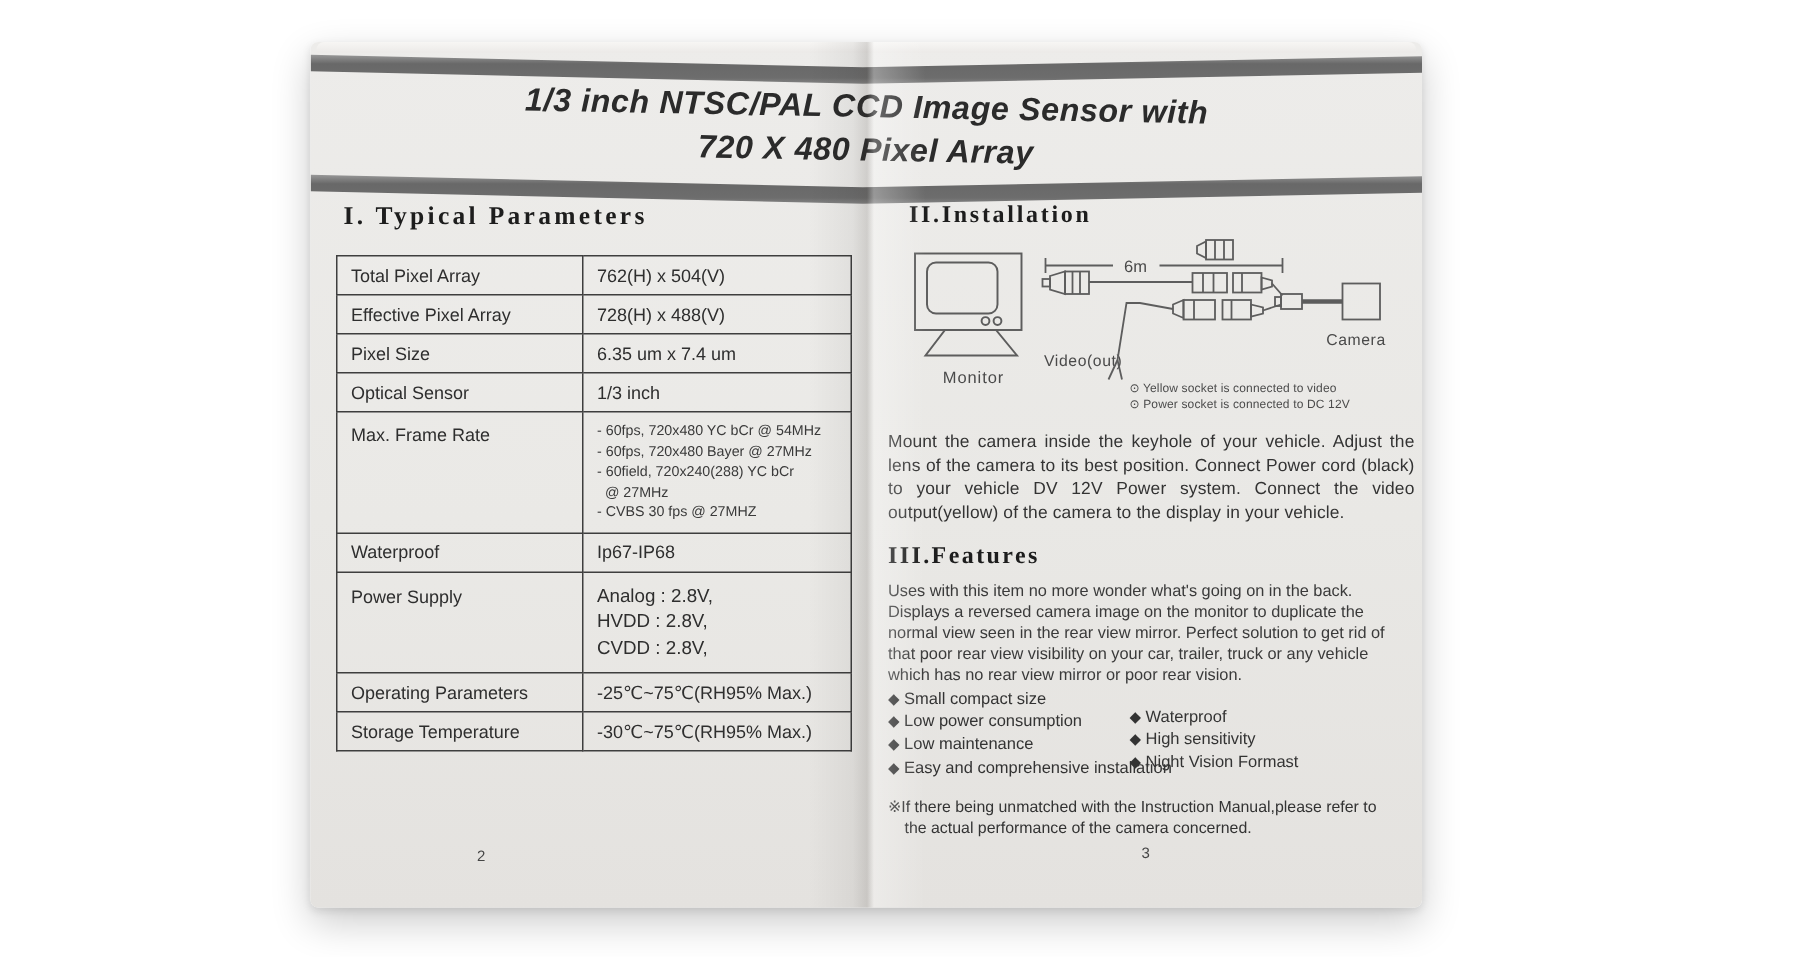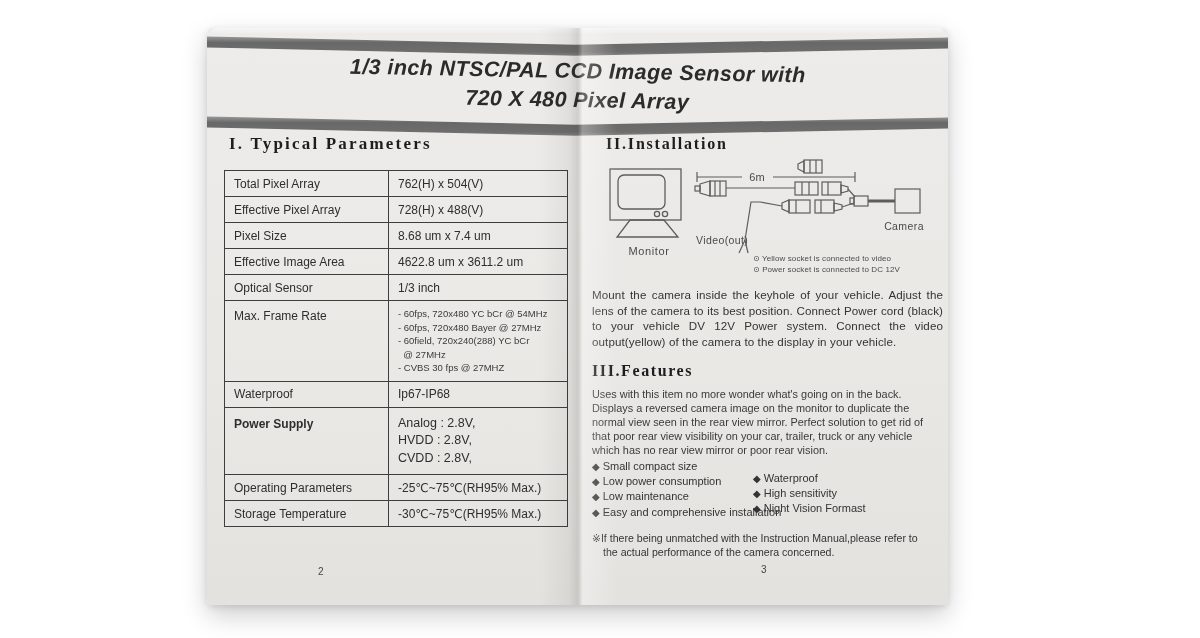--- a/index.html
+++ b/index.html
@@ -42,21 +42,21 @@
             border-collapse:collapse; color:#2e2e2e; }
   .params td { border:1px solid #3e3e3e; padding:4px 9px; font-size:12px;
                vertical-align:middle; background:rgba(255,255,255,0.06);margin-left:44px; }
   .params td.lbl { width:164px; }
   .params tr.std td { height:26px; }
   .params td.frate { font-size:9.5px; line-height:13.5px; padding-top:6px; padding-bottom:6px;
                      vertical-align:top; color:#3a3a3a; }
   .params tr.frate-row td.lbl { vertical-align:top; padding-top:8px; }
   .params td.plines { font-size:12.5px; line-height:17.5px; padding-top:7px; padding-bottom:7px;
                       vertical-align:top; }
-  .params tr.power-row td.lbl { vertical-align:top; padding-top:9px;font-weight:bold; }
+  .params tr.power-row td.lbl { vertical-align:top; padding-top:9px; }
 
   
   .diagram { position:absolute; left:385px; top:128px; width:348px; height:128px; }
   .diagram text { font-family:"Liberation Sans","DejaVu Sans",sans-serif; fill:#4a4a4a; }
   .diag-notes { position:absolute; left:546px; top:226px; font-size:8px; line-height:10.5px;
                 color:#4b4b4b; letter-spacing:0.1px; }
 
   
   .install-body { position:absolute; left:385px; top:259px; width:351px; font-size:11.6px;
                   line-height:15.6px; color:#333333; text-align:justify; letter-spacing:0.1px; }
@@ -99,25 +99,21 @@
           <tr class="std">
         <td class="lbl">Total Pixel Array</td>
         <td>762(H) x 504(V)</td>
       </tr>
       <tr class="std">
         <td class="lbl">Effective Pixel Array</td>
         <td>728(H) x 488(V)</td>
       </tr>
       <tr class="std">
         <td class="lbl">Pixel Size</td>
-        <td>8.68 um x 7.4 um</td>
-      </tr>
-      <tr class="std">
-        <td class="lbl">Effective Image Area</td>
-        <td>4622.8 um x 3611.2 um</td>
+        <td>6.35 um x 7.4 um</td>
       </tr>
       <tr class="std">
         <td class="lbl">Optical Sensor</td>
         <td>1/3 inch</td>
       </tr>
       <tr class="frate-row">
         <td class="lbl">Max. Frame Rate</td>
         <td class="frate">
           <div>- 60fps, 720x480 YC bCr @ 54MHz</div>
           <div>- 60fps, 720x480 Bayer @ 27MHz</div>

